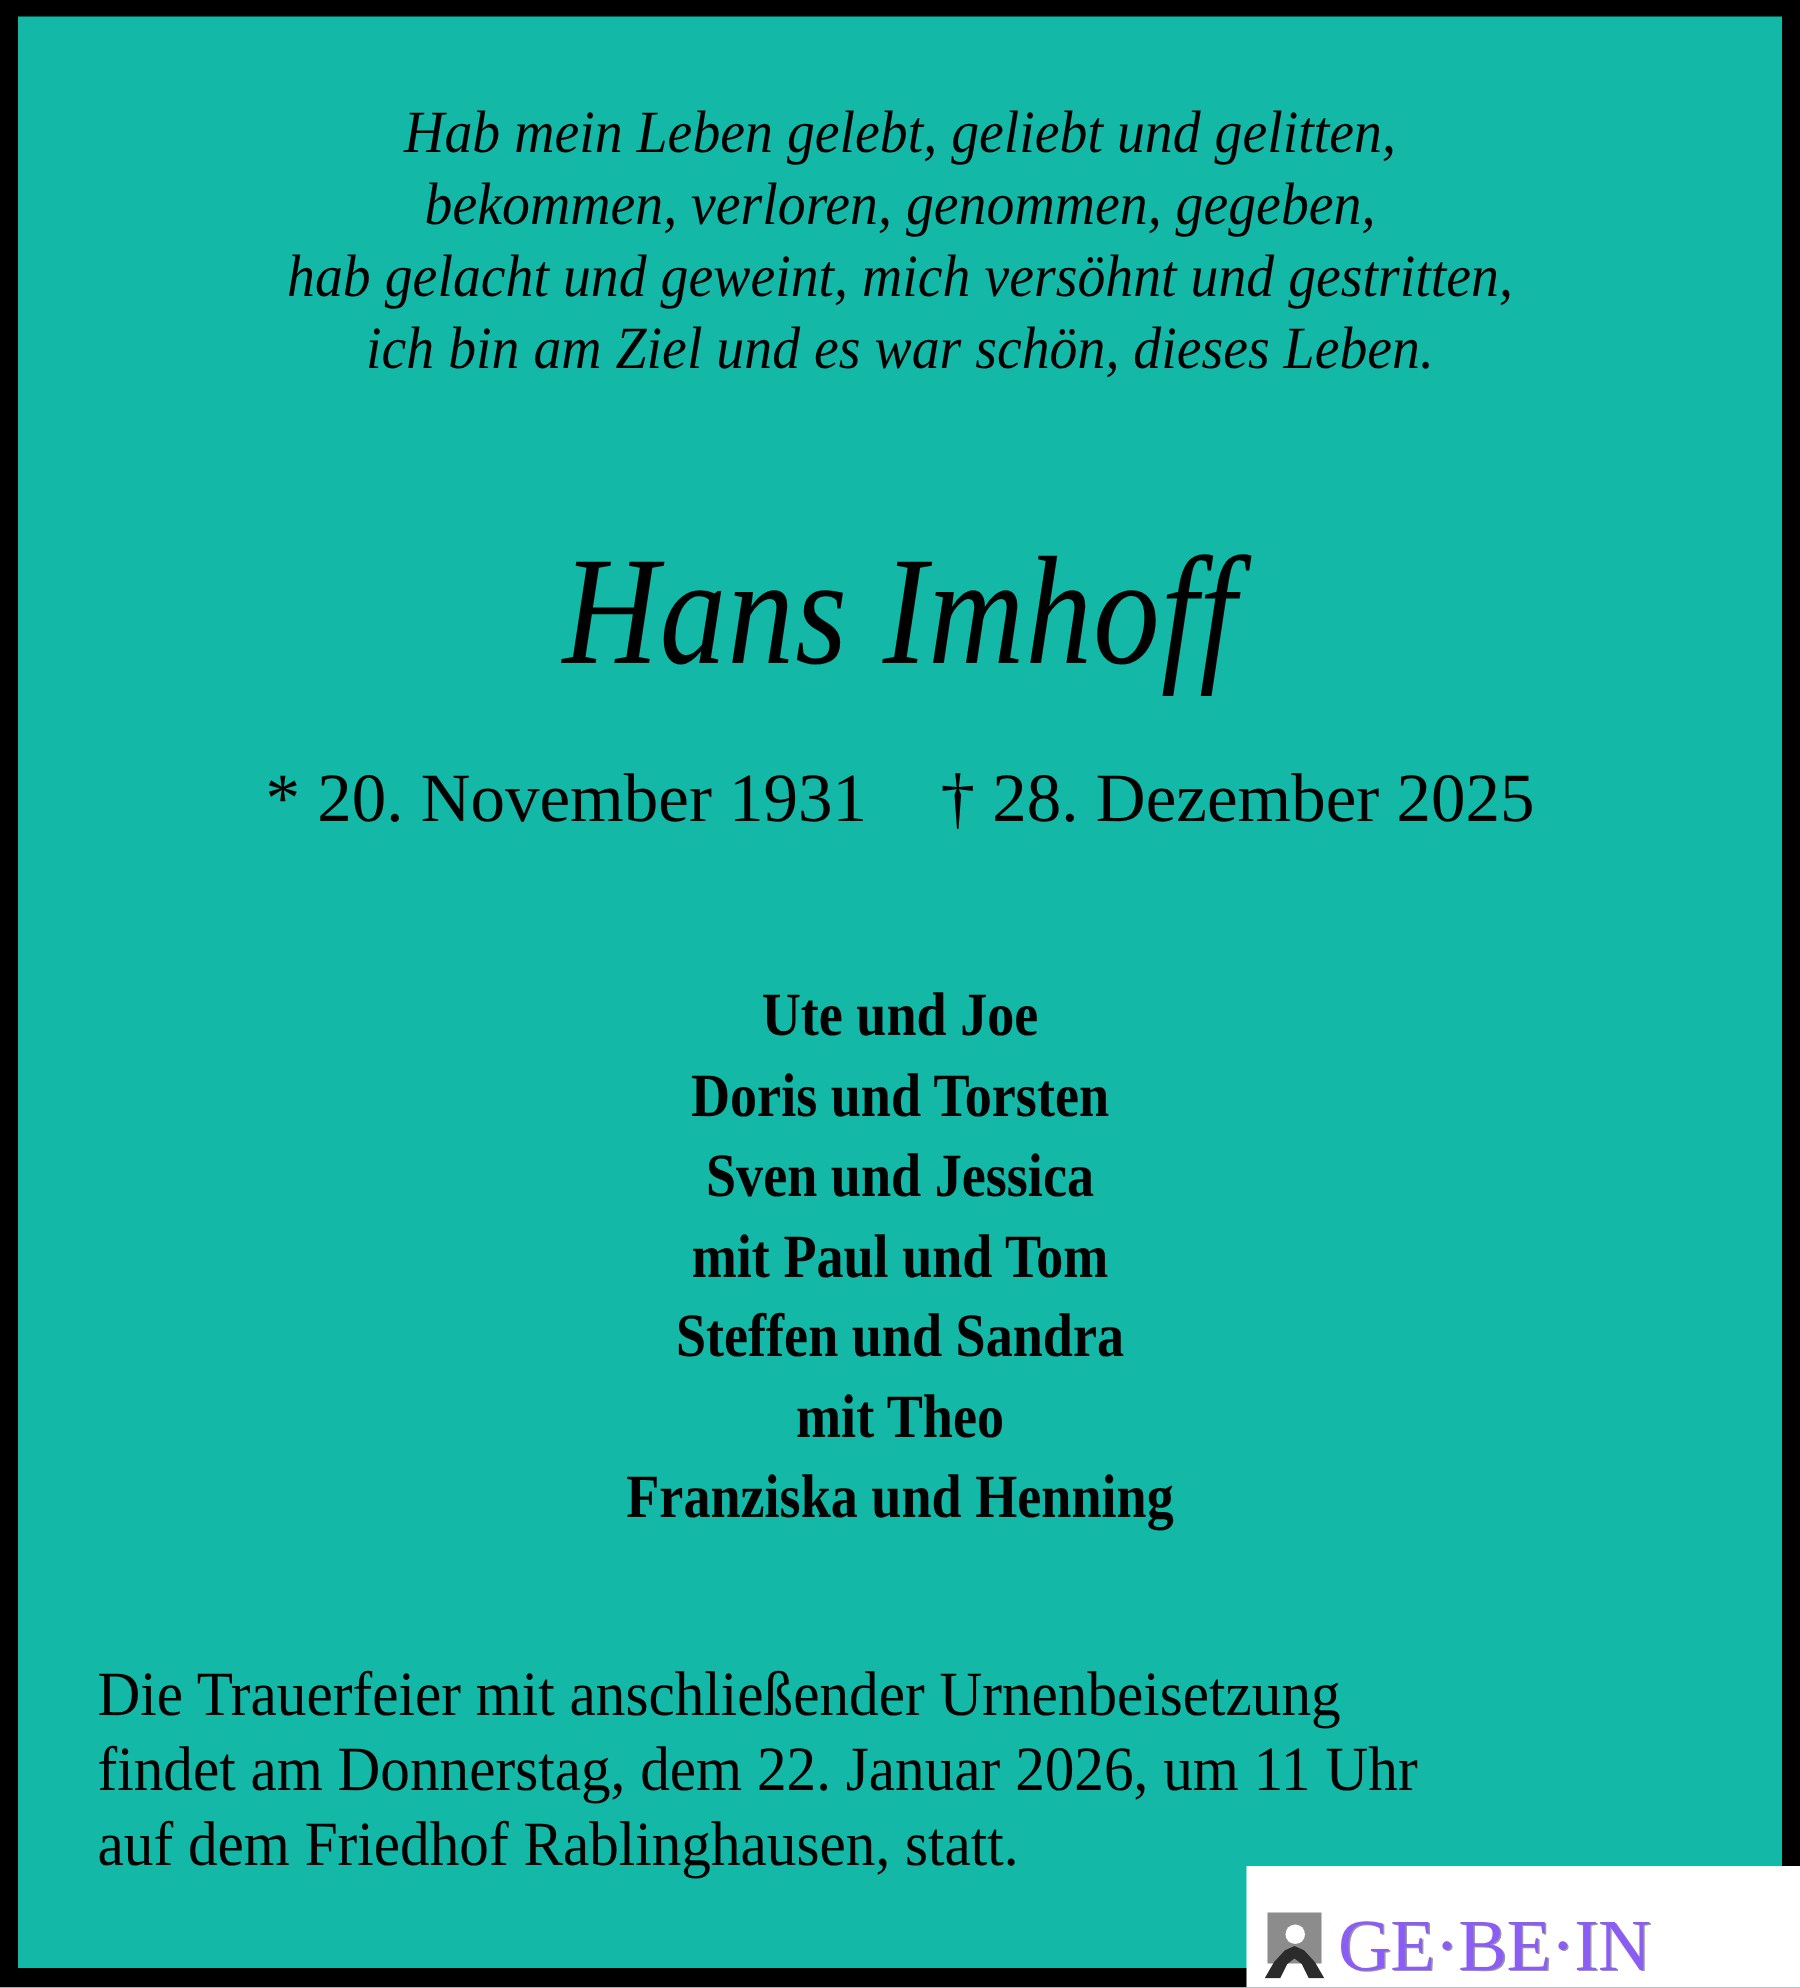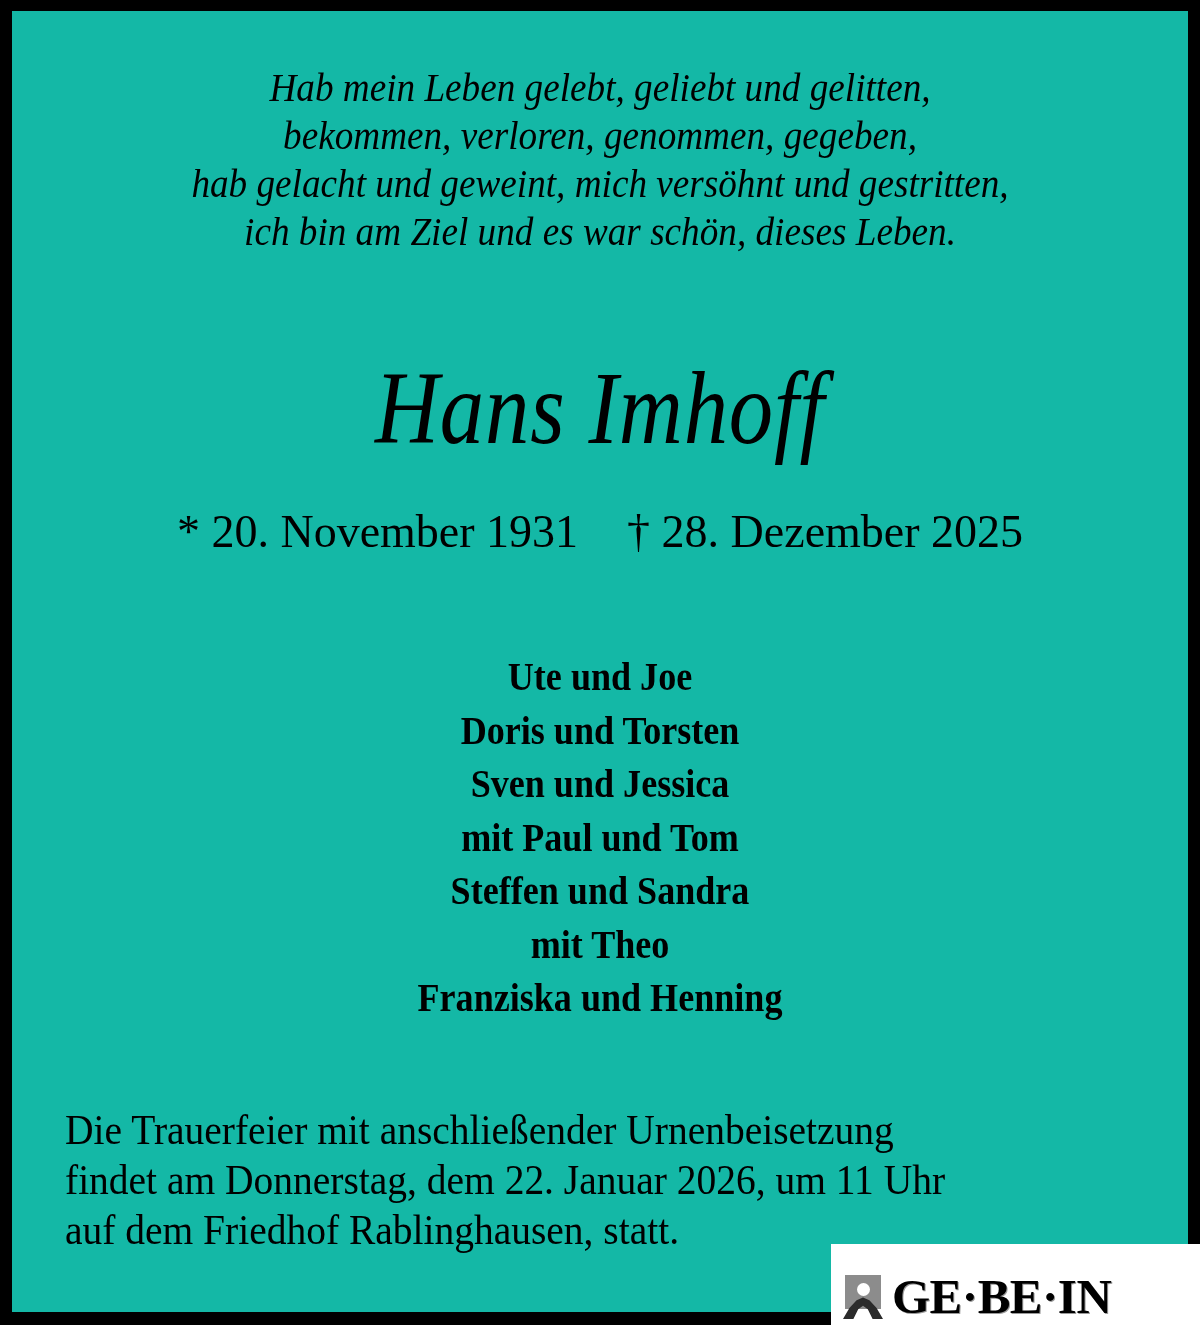--- a/index.html
+++ b/index.html
@@ -150,25 +150,25 @@
     position: absolute;
     left: 0;
     top: 21px;
     width: 40px;
     height: 23px;
     background: #2b2b2b;
     -webkit-clip-path: polygon(0% 100%, 16% 52%, 34% 18%, 50% 6%, 66% 18%, 84% 52%, 100% 100%, 74% 100%, 62% 58%, 50% 42%, 38% 58%, 26% 100%);
     clip-path: polygon(0% 100%, 16% 52%, 34% 18%, 50% 6%, 66% 18%, 84% 52%, 100% 100%, 74% 100%, 62% 58%, 50% 42%, 38% 58%, 26% 100%);
   }
   #logo .wordmark {
-    font-weight: bold;
+    font-weight: normal;
     font-size: 49px;
     line-height: 52px;
     letter-spacing: -0.5px;
-    color: #000000;
+    color: #8b5cf6;
     margin-bottom: 2px;
     white-space: nowrap;
     text-shadow: 1px 1px 0 #9a9a9a;
   }
 </style>
 </head>
 <body>
 
 <div id="notice">
   <div id="card">

